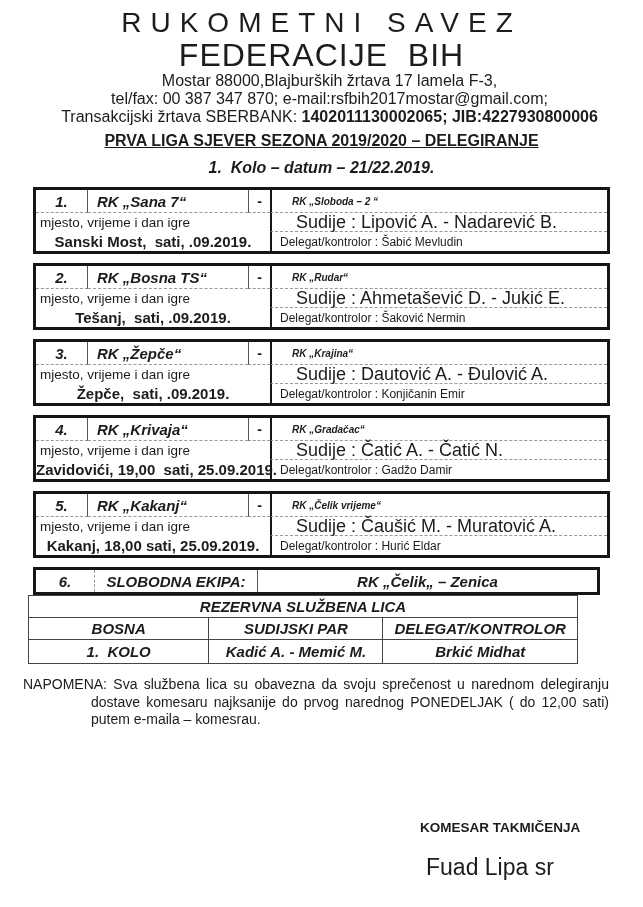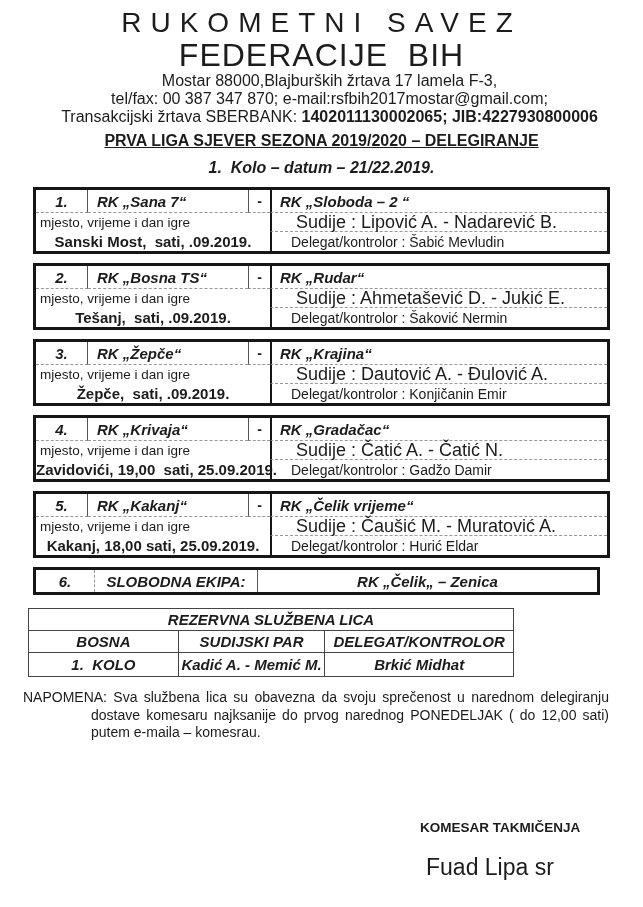--- a/index.html
+++ b/index.html
@@ -53,57 +53,57 @@
   }
   .m-dash {
     grid-column: 3; grid-row: 1;
     border-left: 1px solid #555; border-bottom: 1px dashed #999;
     font-weight: bold; font-size: 14px;
     display: flex; align-items: center; justify-content: center;
   }
   .m-away {
     grid-column: 4; grid-row: 1;
     border-left: 2px solid #161616; border-bottom: 1px dashed #999;
-    font-weight: bold; font-style: italic; font-size: 15px;
-    display: flex; align-items: center; padding-left: 8px;
+    font-weight: bold; font-style: italic; font-size: 10px;
+    display: flex; align-items: center; padding-left: 20px;
   }
   .m-venue { grid-column: 1 / 4; grid-row: 2 / 4; padding-top: 1px; }
   .m-venue-label { font-size: 13.5px; line-height: 18px; padding-left: 4px; }
   .m-venue-value {
     font-size: 15px; font-weight: bold; line-height: 19px; text-align: center;
   }
   .m-ref {
     grid-column: 4; grid-row: 2;
     border-left: 2px solid #161616; border-bottom: 1px dashed #999;
     font-size: 18px; display: flex; align-items: center; padding-left: 24px;
   }
   .m-del {
     grid-column: 4; grid-row: 3;
     border-left: 2px solid #161616;
-    font-size: 14px; display: flex; align-items: center; padding-left: 19px;
+    font-size: 12px; display: flex; align-items: center; padding-left: 8px;
   }
 
   
   .free {
     width: 561px; margin-left: 33px; margin-top: 4px;
     border: 3px solid #161616;
     display: grid; grid-template-columns: 59px 163px 1fr;
     height: 22px;
   }
   .free > div {
     font-weight: bold; font-style: italic; font-size: 15px;
     display: flex; align-items: center; justify-content: center;
   }
   .f-num { border-right: 1px dashed #999; }
   .f-label { border-right: 1px solid #555; }
 
   
   .reserve {
-    margin-left: 28px; margin-top: 13px;
-    border-collapse: collapse; width: 486px;
+    margin-left: 28px; 
+    border-collapse: collapse; width: 550px;
     font-weight: bold; font-style: italic;
   }
   .reserve td {
     border: 1px solid #444; text-align: center;
     font-size: 15px; padding: 0; height: 21px;
   }
   .reserve .r-data td { height: 23px; }
 
   
   .note {

